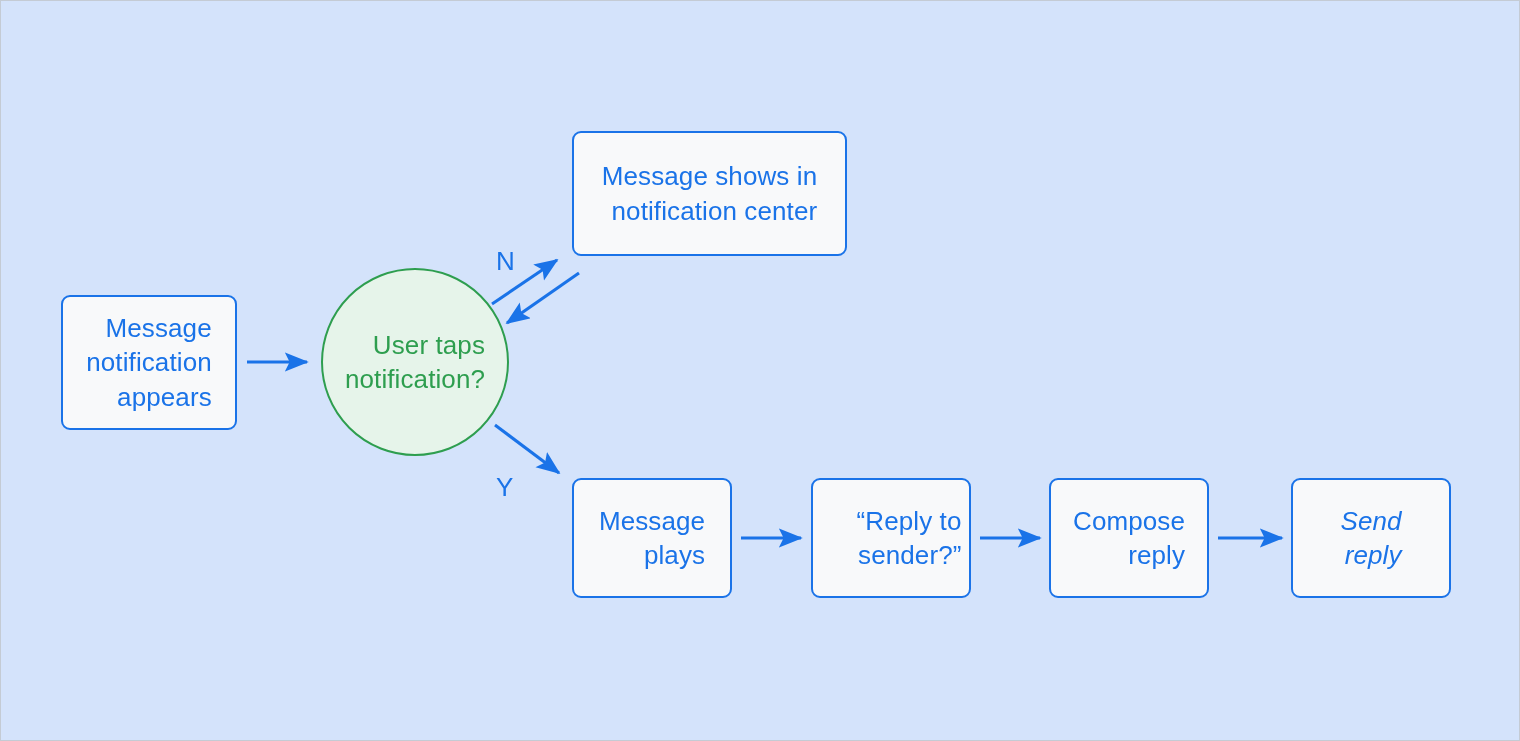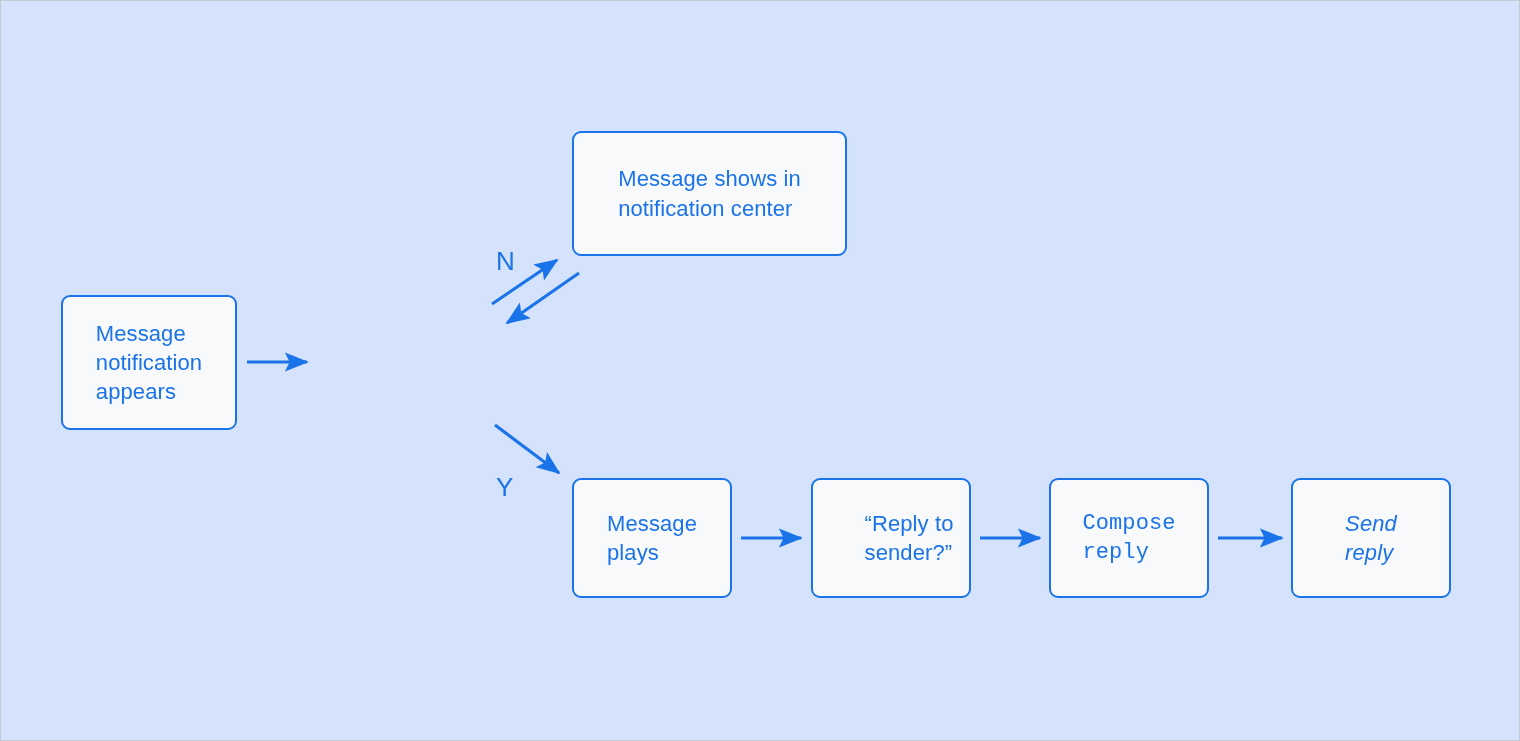--- a/index.html
+++ b/index.html
@@ -24,26 +24,26 @@
     width: 1520px;
     height: 741px;
     pointer-events: none;
   }
   .node {
     position: absolute;
     box-sizing: border-box;
     display: flex;
     align-items: center;
     justify-content: center;
-    text-align: left;
+    text-align: right;
     background: #f8f9fa;
     border: 2px solid #1a73e8;
     border-radius: 9px;
     color: #1a73e8;
-    font-size: 22px;
+    font-size: 26px;
     line-height: 1.32;
     letter-spacing: 0.1px;
     white-space: pre-line;
   }
   .node.decision {
     border-radius: 50%;
     background: #e6f4ea;
     border: 2px solid #2e9e4f;
     color: #2e9e4f;
   }
@@ -93,31 +93,33 @@
 
     <g>
       <line x1="1217" y1="537" x2="1281" y2="537" stroke="#1a73e8" stroke-width="3" marker-end="url(#arrowhead)"></line>
     </g>
   </svg>
 
   <div class="node" style="left:60px; top:294px; width:176px; height:135px;">Message
 notification
 appears</div>
 
+  <div class="node decision" style="left:320px; top:267px; width:188px; height:188px;">User taps
+notification?</div>
 
   <div class="node" style="left:571px; top:130px; width:275px; height:125px;">Message shows in
 notification center</div>
 
   <div class="node" style="left:571px; top:477px; width:160px; height:120px;">Message
 plays</div>
 
   <div class="node" style="left:810px; top:477px; width:160px; height:120px;padding-left:36px;">“Reply to
 sender?”</div>
 
-  <div class="node" style="left:1048px; top:477px; width:160px; height:120px;font-family:Liberation Mono, monospace;">Compose
+  <div class="node" style="left:1048px; top:477px; width:160px; height:120px;">Compose
 reply</div>
 
   <div class="node" style="left:1290px; top:477px; width:160px; height:120px;font-style:italic;">Send
 reply</div>
 
   <div class="edge-label" style="left:495px; top:247px;">N</div>
 
   <div class="edge-label" style="left:495px; top:473px;">Y</div>
 
 </div>

